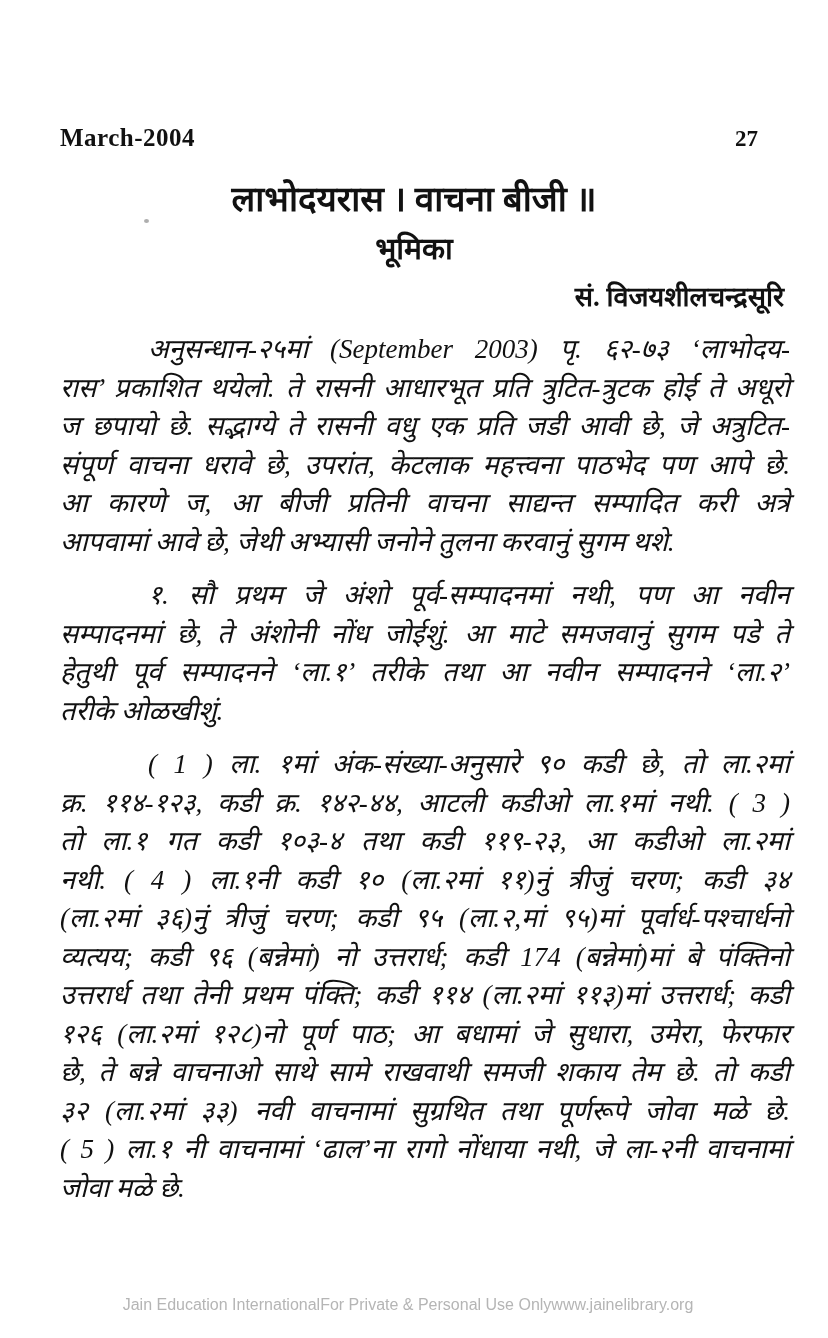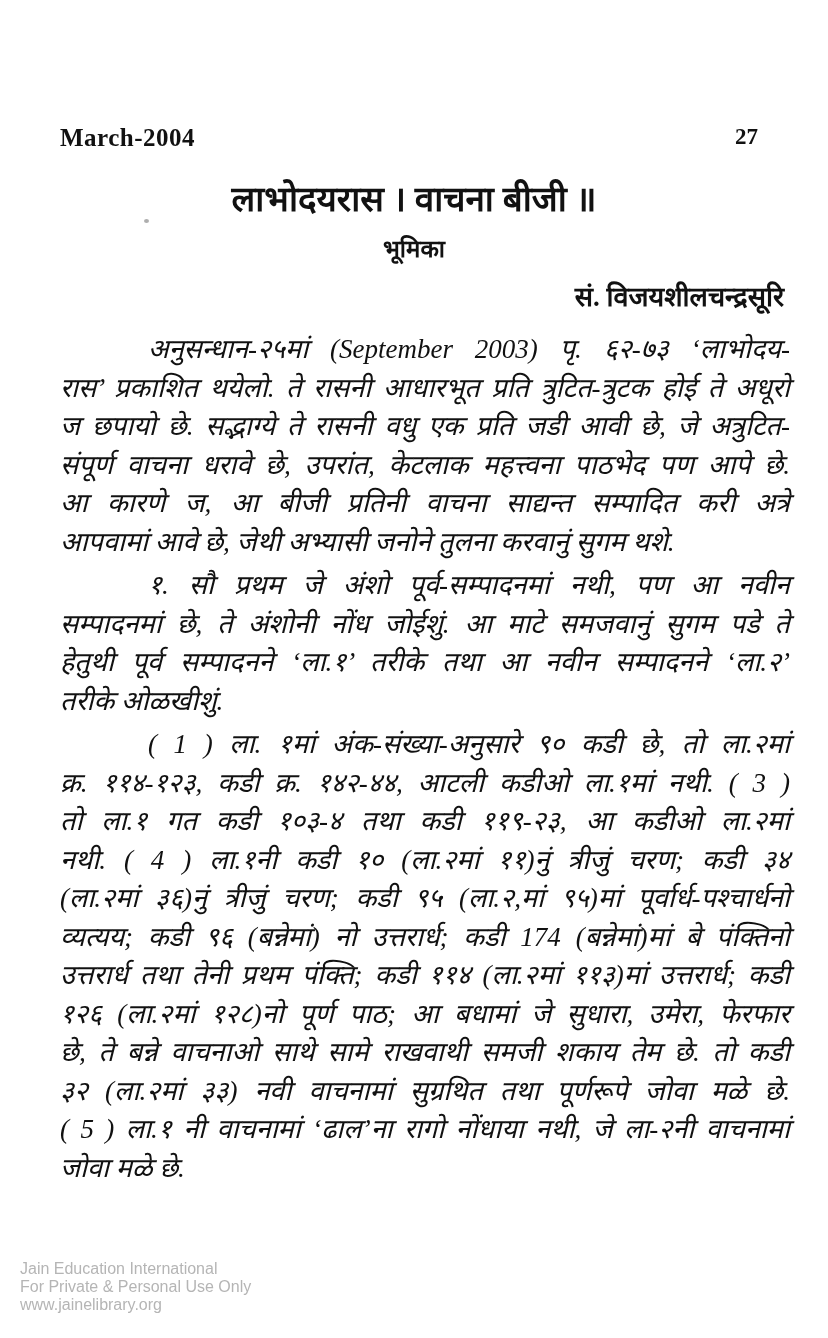--- a/index.html
+++ b/index.html
@@ -9,57 +9,57 @@
     height: 1338px;
     margin: 0 auto;
     background: #ffffff;
     color: #111111;
     font-family: "Liberation Serif", "DejaVu Serif", serif;
     overflow: hidden;
   }
   .page-header {
     display: flex;
     justify-content: space-between;
-    align-items: flex-start;
+    align-items: flex-end;
     padding: 124px 70px 0 60px;
   }
   .issue-date  { font-weight: bold; font-size: 25px; letter-spacing: .5px; }
   .page-number { font-weight: bold; font-size: 23px; }
 
   .article-title {
     margin: 26px 0 0 0;
     text-align: center;
     font-size: 35px;
     font-weight: bold;
     line-height: 44px;
   }
   .section-heading {
     margin: 8px 0 8px 0;
     text-align: center;
-    font-size: 24px;
+    font-size: 30px;
     font-weight: bold;
     line-height: 38px;
   }
   .editor {
     margin-top: 12px;
     padding-right: 44px;
     text-align: right;
     font-size: 27px;
     font-weight: bold;
     line-height: 34px;
     margin-left: 28px;
   }
 
   .body-text {
     padding: 16px 38px 0 60px;
     font-size: 27px;
     line-height: 38.5px;
   }
   .para { margin: 0; }
-  .para + .para { margin-top: 5px; }
+  .para + .para { margin-top: 15px; }
   .line { text-align: justify; text-align-last: justify; font-style: italic; }
   .line.last  { text-align-last: left; }
   .line.first { text-indent: 88px; }
 
   .artifact-dot {
     position: absolute;
     left: 144px; top: 219px;
     width: 5px; height: 4px;
     background: #9a9a9a;
     border-radius: 50%;
@@ -69,21 +69,20 @@
   .page-footer {
     position: absolute;
     left: 0; right: 12px; bottom: 24px;
     display: flex;
     justify-content: center;
     align-items: baseline;
     padding: 0 20px;
     font-family: "Liberation Sans", "DejaVu Sans", sans-serif;
     font-size: 16px;
     color: #b5b5b5;
-    flex-direction: column;
   }
 </style>
 </head>
 <body>
 
 <div class="page">
 
   <div class="page-header">
     <span class="issue-date">March-2004</span>
     <span class="page-number">27</span>

